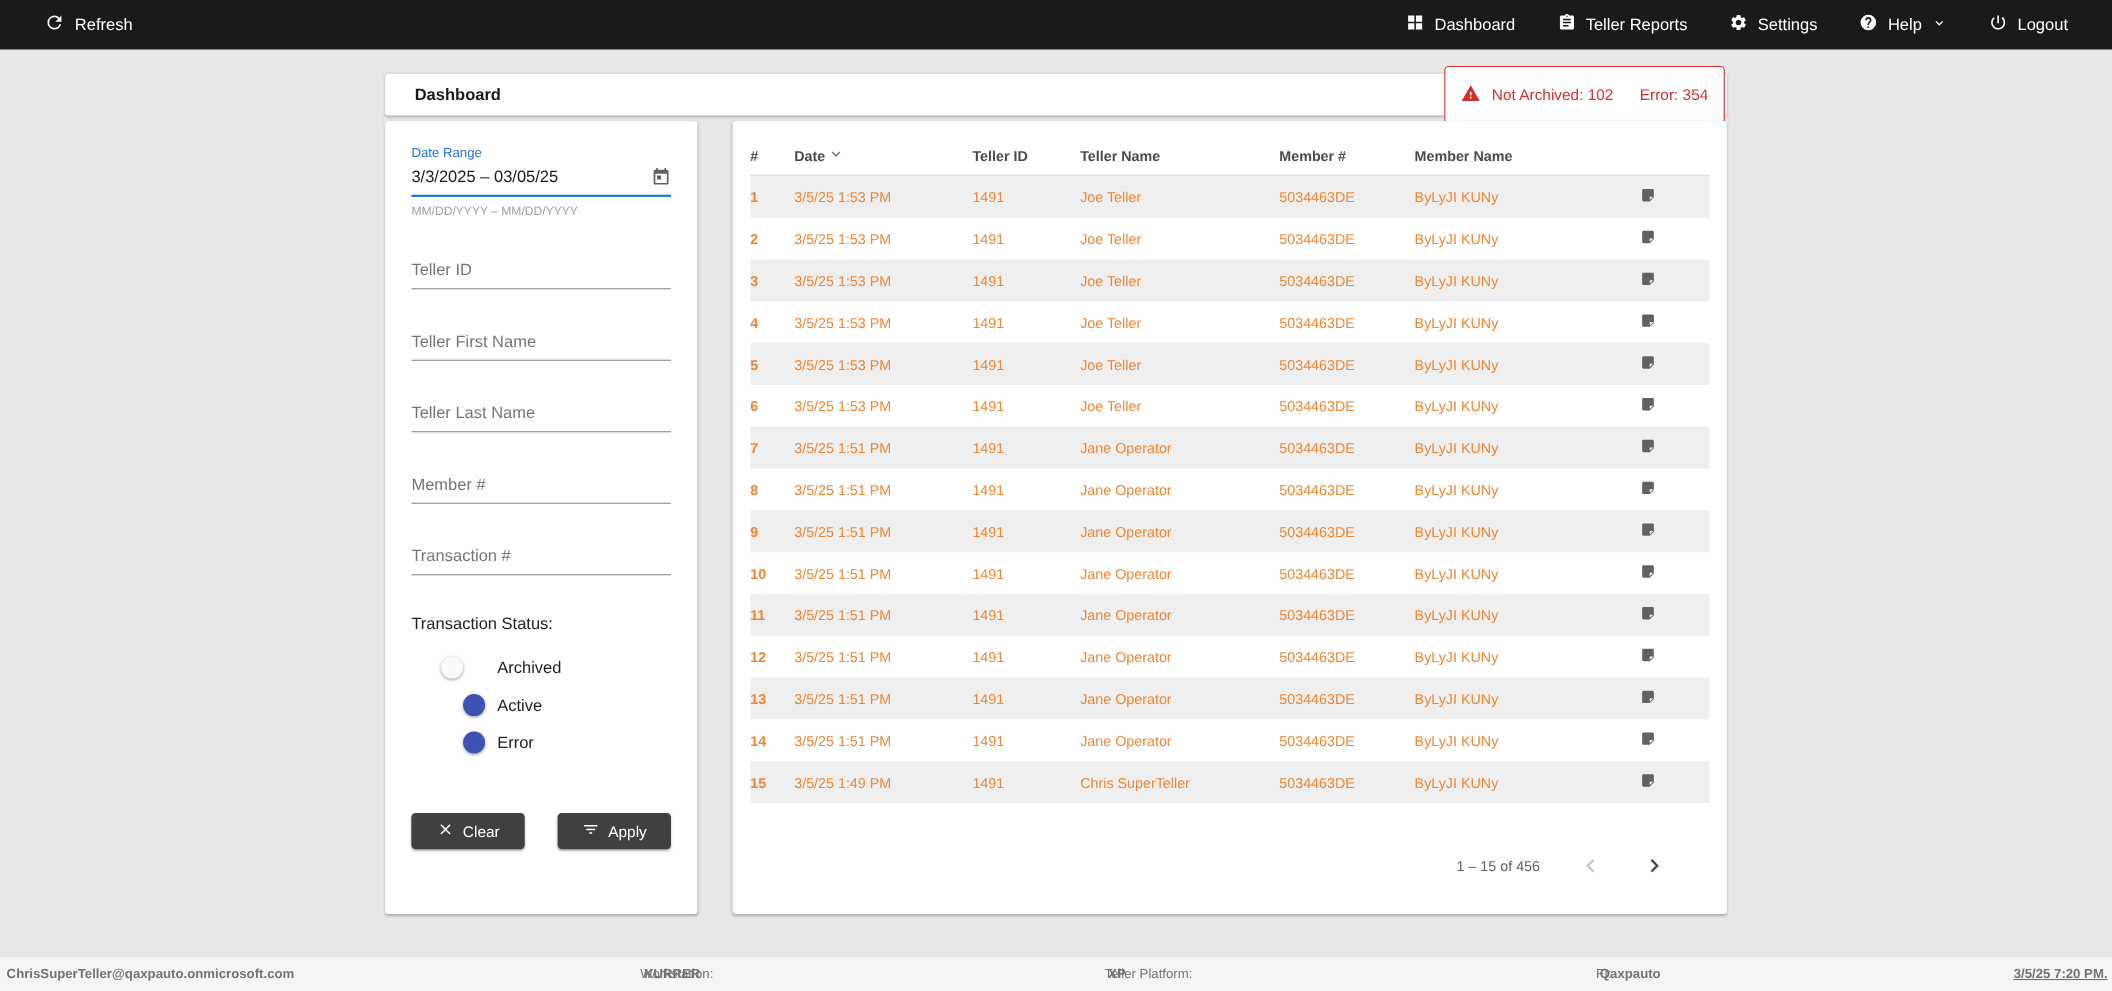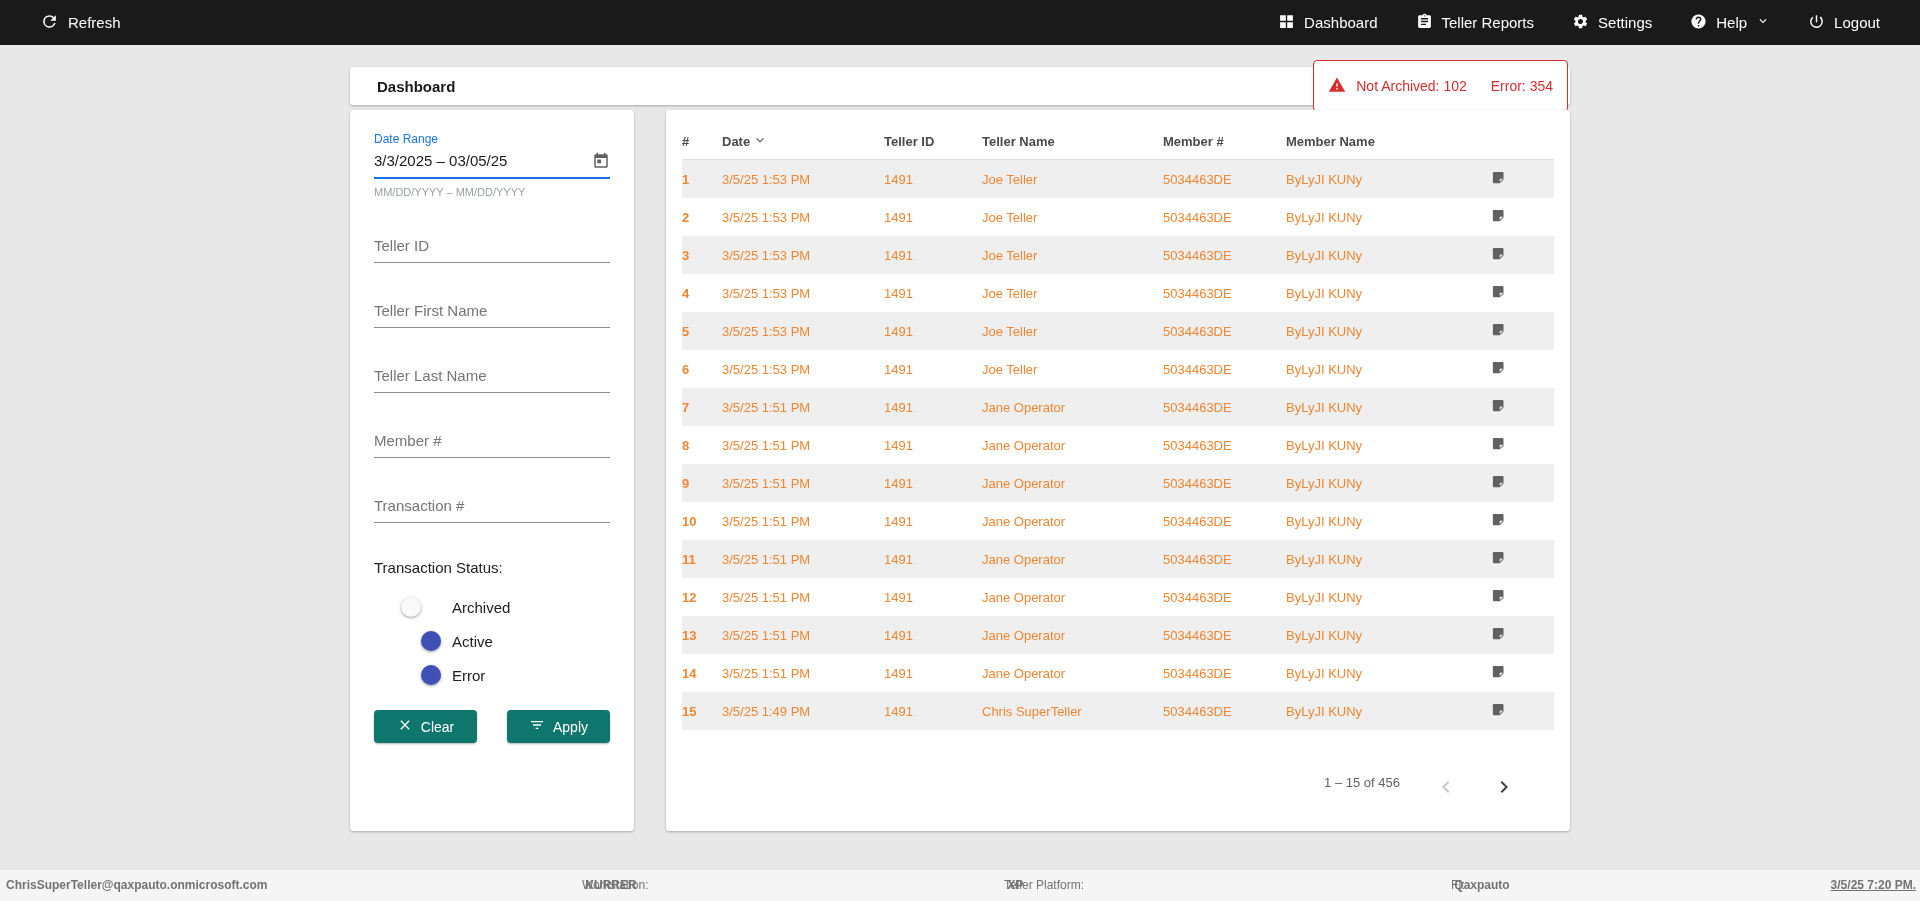--- a/index.html
+++ b/index.html
@@ -60,43 +60,44 @@
   .switch .track { width:34px; height:14px; border-radius:8px; background:#9e9e9e; }
   .switch .thumb {
     position:absolute; top:-3px; left:-3px; width:20px; height:20px; border-radius:50%;
     background:#fafafa; box-shadow:0 1px 3px rgba(0,0,0,.4);
   }
   .switch.on .track { background:#9fa8da; }
   .switch.on .thumb { left:17px; background:#3f51b5; }
   .toggle-label { font-size:15px; color:#202124; }
   .btn-row { display:flex; gap:30px; margin-top:18px; }
   .btn {
-    width:104px; height:33px; background:#0f766e; color:#fff; border:none; border-radius:4px;
+    width:104px; height:33px; background:#404040; color:#fff; border:none; border-radius:4px;
     font-size:14px; display:inline-flex; align-items:center; justify-content:center; gap:8px;
     box-shadow:0 1px 2px rgba(0,0,0,.3); cursor:pointer;
     font-family:"Liberation Sans","DejaVu Sans",sans-serif;
+    margin-top:29px;
   }
   .btn svg { fill:#fff; }
   
   .tablecard { width:904px; height:721px; padding:14px 16px 0; }
   .thead, .trow {
     display:grid; grid-template-columns:40px 162px 98px 181px 123px 175px 1fr;
     align-items:center;
   }
   .thead { height:36px; border-bottom:1px solid #e0e0e0; font-size:13px; font-weight:bold; color:#4a4a4a; }
   .thead .hc { display:flex; align-items:center; gap:2px; }
   .thead svg { fill:#757575; }
   .trow { height:38px; font-size:13px; color:#ef8633; }
   .trow.striped { background:#efefef; }
   .trow .num { font-weight:bold; }
   .trow .note { padding-left:30px; }
   .note-icon { display:inline-flex; cursor:pointer; }
   .note-icon svg { fill:#616161; }
   .pagination {
-    display:flex; justify-content:flex-end; gap:34px;
+    display:flex; align-items:center; justify-content:flex-end; gap:34px;
     margin-top:45px; padding-right:38px; font-size:13px; color:#616161;
   }
   .pg-btn { display:inline-flex; cursor:pointer; }
   .pg-btn.disabled svg { fill:#c7c7c7; }
   .pg-btn svg { fill:#424242; }
   
   .footer {
     position:absolute; left:0; bottom:0; width:1920px; height:31px;
     background:#f5f5f5; font-size:12px; color:#737373;
   }

